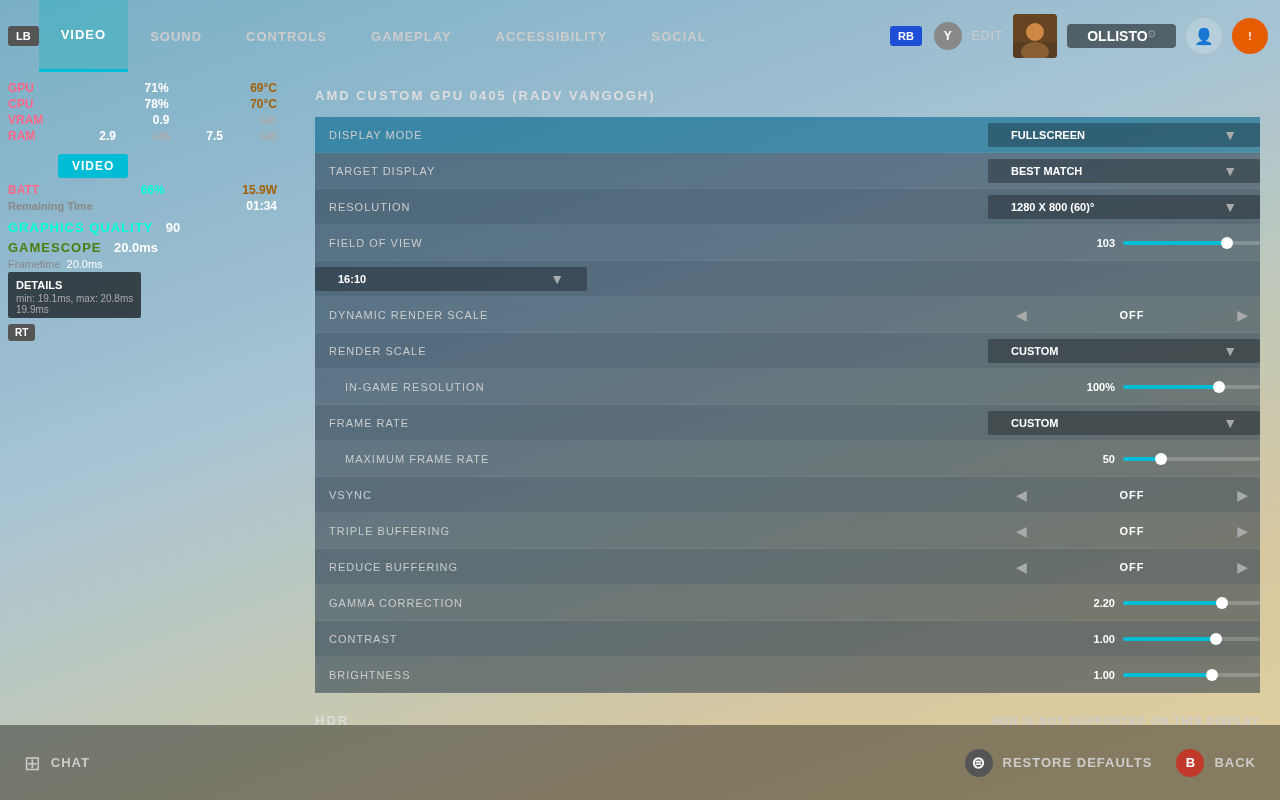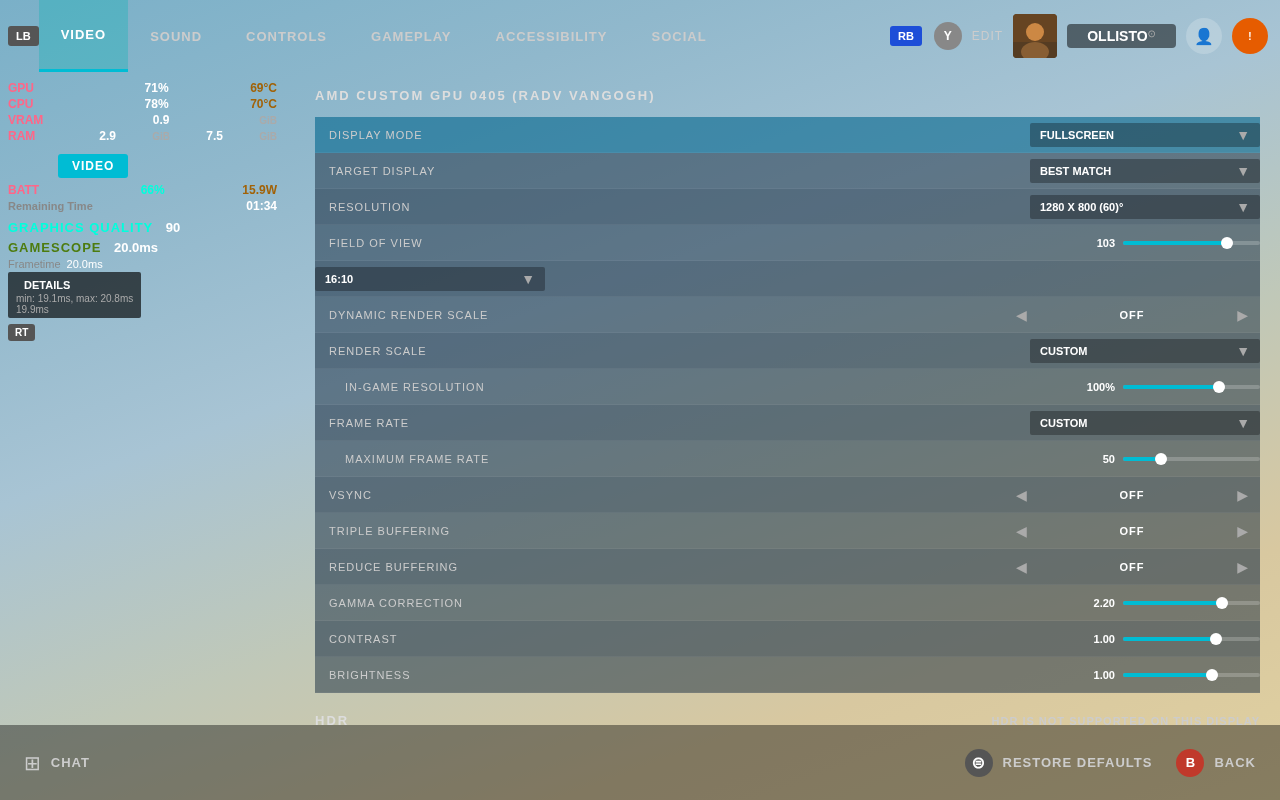--- a/index.html
+++ b/index.html
@@ -265,24 +265,24 @@
       transform: translate(-50%, -50%);
       width: 12px;
       height: 12px;
       background: #fff;
       border-radius: 50%;
     }
 
     .value-dropdown {
       display: flex;
       align-items: center;
-      width: 230px;
+      width: 272px;
       justify-content: space-between;
       background: rgba(0,0,0,0.3);
-      padding: 4px 10px;
+      padding: 4px 23px;
       border-radius: 2px;
     }
 
     
     .hdr-section {
       margin-top: 20px;
     }
 
     .hdr-header {
       display: flex;
@@ -485,21 +485,21 @@
     <span style="color:#4d7c0f; font-size:13px; font-weight:bold; letter-spacing:1px;">GAMESCOPE</span>
     <span style="color:#fff; font-size:13px; font-weight:bold; margin-left:8px;">20.0ms</span>
   </div>
 
   <div style="display:flex; align-items:center; margin-top:2px; gap:6px;">
     <span style="color:#888; font-size:11px;">Frametime</span>
     <span style="color:#fff; font-size:11px;">20.0ms</span>
   </div>
 
   <div style="background:rgba(0,0,0,0.65); border-radius:2px; padding:3px 8px; margin-top:2px; display:inline-block;">
-    <span style="color:#fff; font-size:11px; font-weight:bold;margin-left:8px;">DETAILS</span>
+    <span style="color:#fff; font-size:11px; font-weight:bold;">DETAILS</span>
     <div style="color:#aaa; font-size:10px;">min: 19.1ms, max: 20.8ms</div>
     <div style="color:#aaa; font-size:10px;">19.9ms</div>
   </div>
 
   <div style="margin-top:4px;">
     <div style="display:inline-block; background:#555; color:#fff; font-size:10px; font-weight:bold; padding:3px 7px; border-radius:3px;">RT</div>
   </div>
 </div>
 
 <div class="settings-panel">

